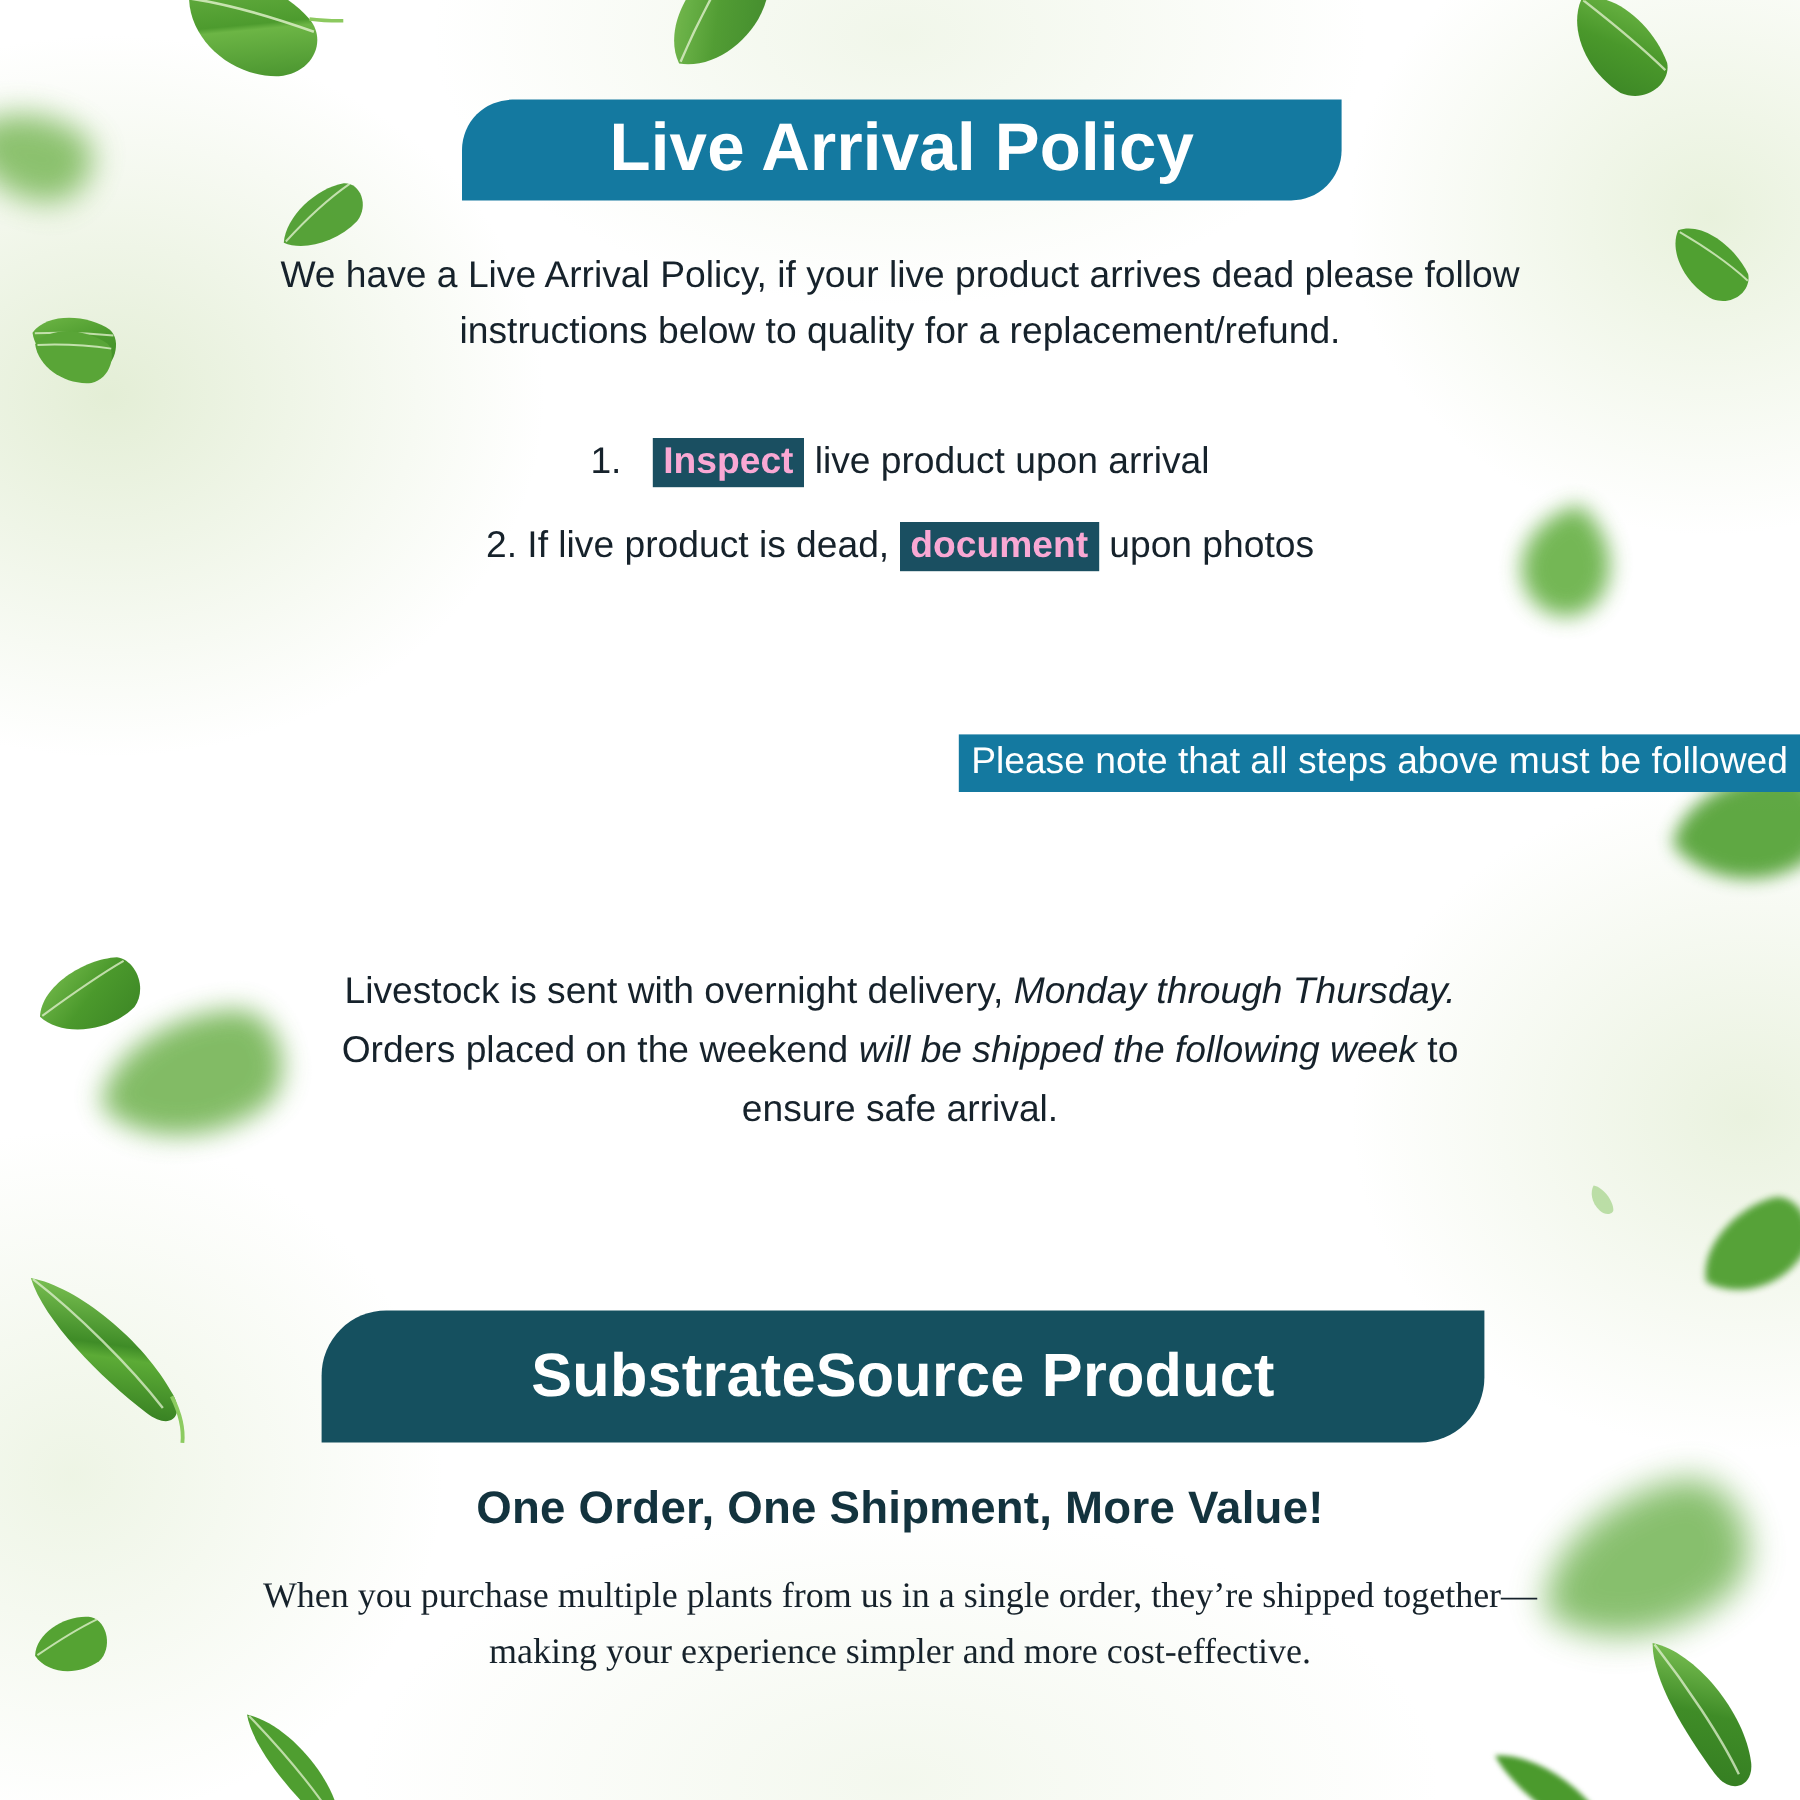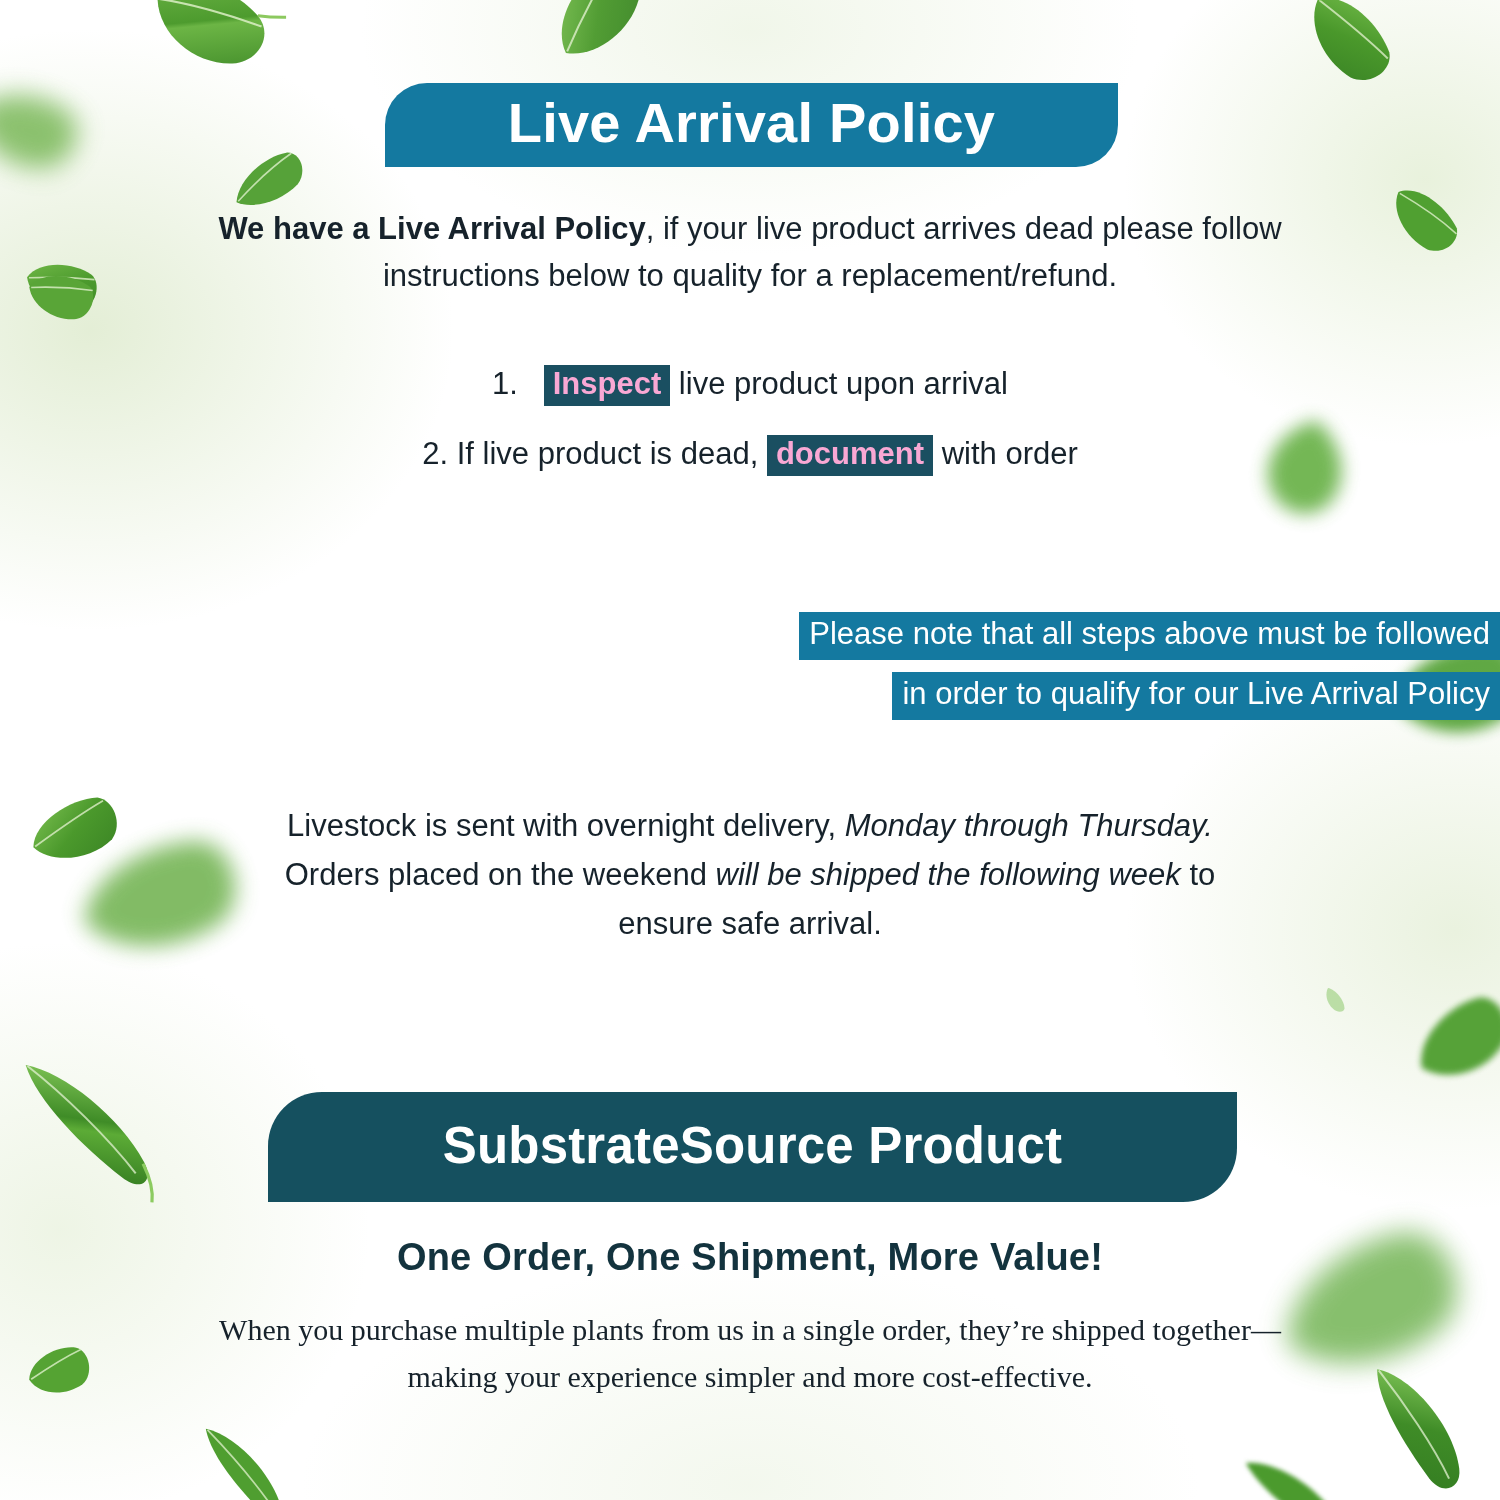--- a/index.html
+++ b/index.html
@@ -94,21 +94,21 @@
     text-align: center;
     color: #16222b;
     line-height: 1.52;
   }
 
   #intro {
     top: 205px;
     font-size: 31px;
     padding: 0 170px;
   }
-  #intro .strong { font-weight: 700; }
+  #intro .strong { font-weight: 400; }
 
   .steps {
     position: absolute;
     top: 365px;
     width: 100%;
     text-align: center;
     color: #16222b;
     font-size: 31px;
     line-height: 1;
   }
@@ -388,29 +388,28 @@
         <span>1.</span>
         &nbsp;
         <span class="hl-dark">Inspect</span>
         <span>live product upon arrival</span>
       </div>
 
       <div class="step">
         <span>2.</span>
         <span>If live product is dead,</span>
         <span class="hl-dark">document</span>
-        <span>with order</span>
+        <span>upon photos</span>
       </div>
 
 
     </div>
 
     <div class="note">
       <div><span class="note-line">Please note that all steps above must be followed</span></div>
-      <div><span class="note-line">in order to qualify for our Live Arrival Policy</span></div>
     </div>
 
     <div class="para" id="livestock">
       <span>Livestock is sent with overnight delivery, </span><span class="it">Monday through Thursday.</span><span> Orders placed on the weekend </span><span class="it">will be shipped the following week</span><span> to ensure safe arrival.</span>
     </div>
 
     <div class="banner" id="banner-substrate">
       <span>SubstrateSource Product</span>
     </div>
 

